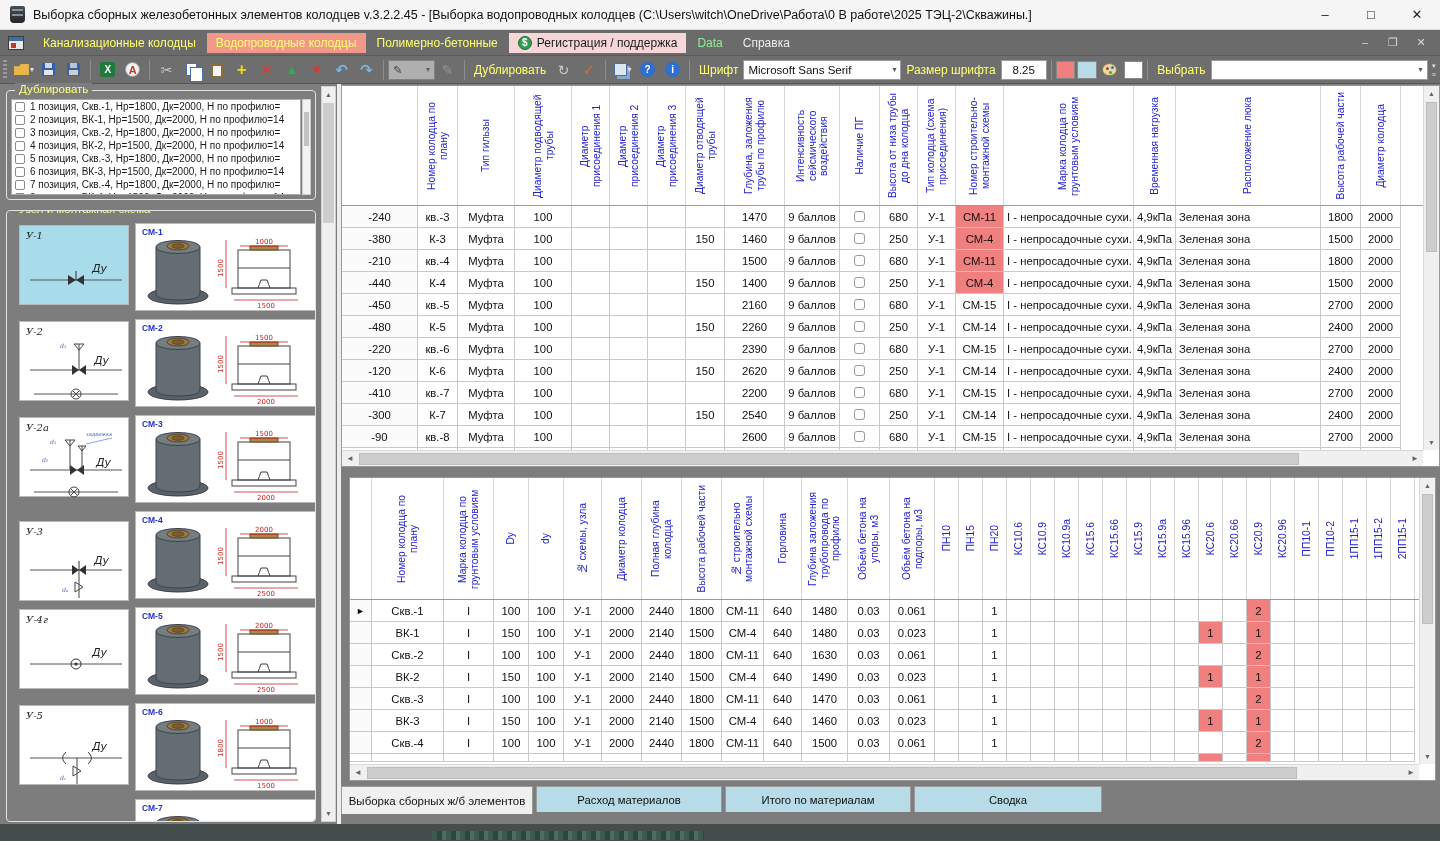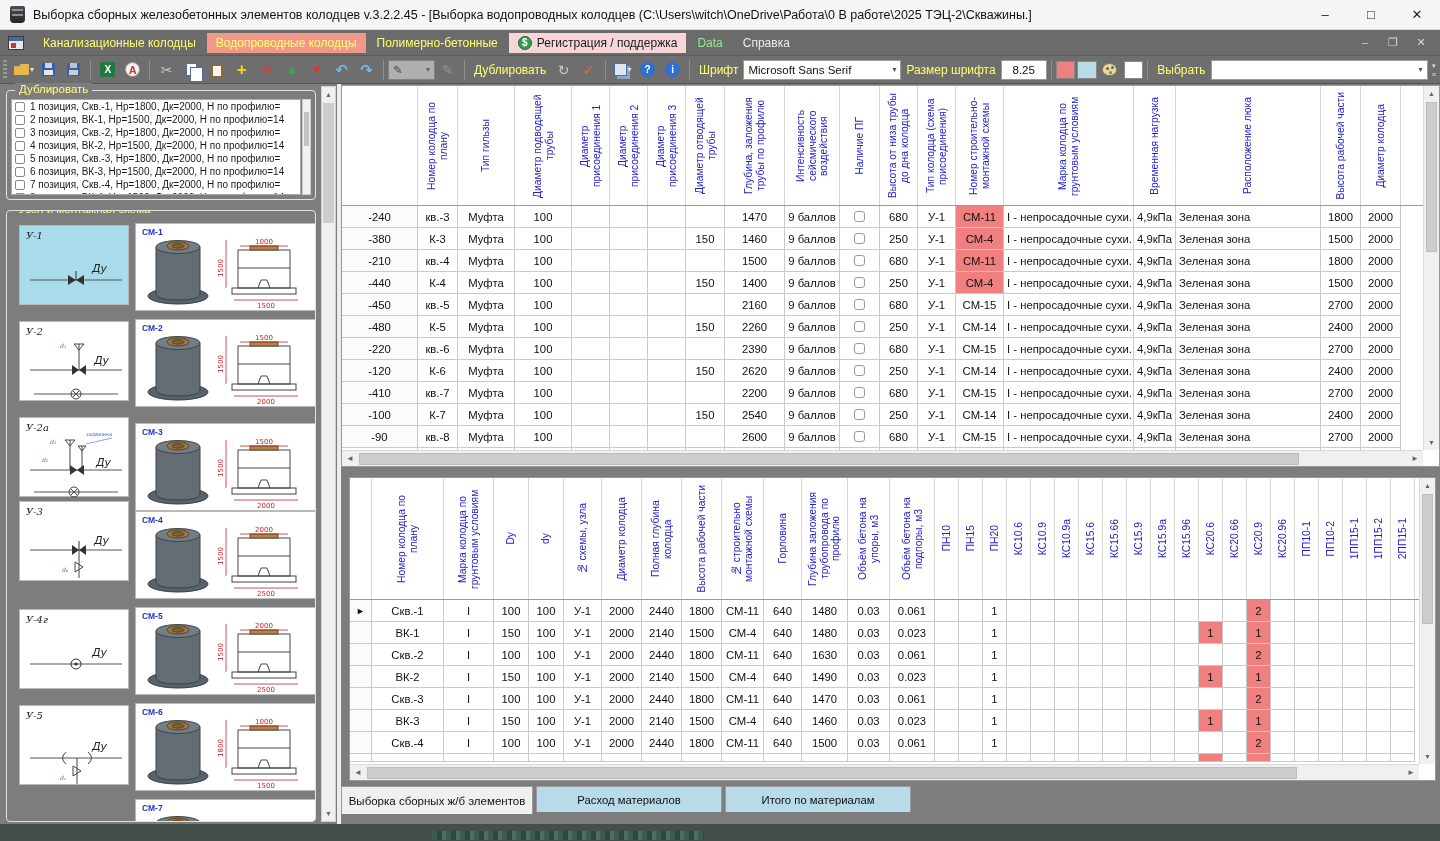--- a/index.html
+++ b/index.html
@@ -345,21 +345,21 @@
             <text x="30" y="18" font-size="6" font-style="italic" fill="#4466cc">d₁</text>
             <text x="22" y="36" font-size="6" font-style="italic" fill="#4466cc">d₂</text>
             <line x1="66" y1="18" x2="92" y2="12" stroke="#4466cc" stroke-width=".6"></line>
             <text x="66" y="10" font-size="5" font-style="italic" fill="#4466cc">задвижка</text>
             <text x="76" y="40" font-size="11" font-style="italic" fill="#222">Ду</text>
             <line x1="14" y1="66" x2="98" y2="66" stroke="#555"></line>
             <circle cx="54" cy="66" r="5" fill="none" stroke="#444"></circle>
             <path d="M51,63 l6,6 M57,63 l-6,6" stroke="#444"></path>
           </svg></div>
       </div>
-      <div class="uz-card" style="top: 290px;">
+      <div class="uz-card" style="top: 310px;">
         <span class="uz-label">У-3</span>
         <div style="position: absolute; left: 0px; top: 8px;"><svg width="110" height="72" viewBox="0 0 110 72">
             <line x1="10" y1="40" x2="102" y2="40" stroke="#555"></line>
             <path d="M52,35 l7,5 l-7,5 z" fill="#333"></path>
             <path d="M66,35 l-7,5 l7,5 z" fill="#333"></path>
             <line x1="59" y1="31" x2="59" y2="40" stroke="#333"></line>
             <text x="74" y="34" font-size="11" font-style="italic" fill="#222">Ду</text>
             <line x1="59" y1="40" x2="59" y2="68" stroke="#444"></line>
             <path d="M55,52 l8,5 l-8,5 z" fill="none" stroke="#444"></path>
             <text x="42" y="62" font-size="6" font-style="italic" fill="#4466cc">dₐ</text>
@@ -431,21 +431,21 @@
             <g stroke="#cc2222" fill="none" stroke-width=".8">
               <line x1="102" y1="16" x2="150" y2="16"></line>
               <line x1="88" y1="10" x2="88" y2="58"></line>
               <line x1="96" y1="70" x2="160" y2="70"></line>
             </g>
             <text x="126" y="14" font-size="7" fill="#cc2222" text-anchor="middle">1500</text>
             <text x="85" y="38" font-size="7" fill="#cc2222" text-anchor="middle" transform="rotate(-90 85 38)">1500</text>
             <text x="128" y="78" font-size="7" fill="#cc2222" text-anchor="middle">2000</text>
           </svg></div>
       </div>
-      <div class="sm-card" style="top: 212px;">
+      <div class="sm-card" style="top: 204px;">
         <span class="sm-label">СМ-3</span>
         <div style="position: absolute; left: 2px; top: 6px;"><svg width="176" height="80" viewBox="0 0 176 80">
             <ellipse cx="40" cy="66" rx="30" ry="8" fill="#596169" stroke="#3c4248"></ellipse>
             <path d="M18,18 q0,-6 22,-6 q22,0 22,6 v46 q0,6 -22,6 q-22,0 -22,-6 z" fill="#646c74" stroke="#3c4248"></path>
             <ellipse cx="40" cy="17" rx="22" ry="6.5" fill="#747c84" stroke="#3c4248"></ellipse>
             <ellipse cx="40" cy="16" rx="11" ry="4" fill="#9a7a44" stroke="#5c4621"></ellipse>
             <ellipse cx="40" cy="16" rx="6" ry="2.2" fill="#7c5f33" stroke="#5c4621"></ellipse>
             <g stroke="#444" fill="none">
               <rect x="100" y="20" width="52" height="38"></rect>
               <line x1="100" y1="38" x2="152" y2="38"></line>
@@ -826,21 +826,21 @@
           <div class="td" style="width: 38px;">680</div>
           <div class="td" style="width: 38px;">У-1</div>
           <div class="td" style="width: 48px;">СМ-15</div>
           <div class="td left" style="width: 130px;">I - непросадочные сухи...</div>
           <div class="td" style="width: 42px;">4,9кПа</div>
           <div class="td left" style="width: 145px;">Зеленая зона</div>
           <div class="td" style="width: 40px;">2700</div>
           <div class="td" style="width: 40px;">2000</div>
         </div>
         <div class="tr">
-          <div class="td rowhdr" style="width: 76px;">-100</div>
+          <div class="td rowhdr" style="width: 76px;">-300</div>
           <div class="td" style="width: 40px;">К-7</div>
           <div class="td" style="width: 57px;">Муфта</div>
           <div class="td" style="width: 57px;">100</div>
           <div class="td" style="width: 38px;"></div>
           <div class="td" style="width: 38px;"></div>
           <div class="td" style="width: 38px;"></div>
           <div class="td" style="width: 39px;">150</div>
           <div class="td" style="width: 60px;">2540</div>
           <div class="td" style="width: 55px;">9 баллов</div>
           <div class="td" style="width: 40px;">
@@ -1325,17 +1325,20 @@
 <div class="tabstrip" id="tabstrip">
     <div class="tab active" style="width: 192px;">
       <span>Выборка сборных ж/б элементов</span>
     </div>
     <div class="tab" style="width: 186px;">
       <span>Расход материалов</span>
     </div>
     <div class="tab" style="width: 186px;">
       <span>Итого по материалам</span>
     </div>
+    <div class="tab" style="width: 188px;">
+      <span>Сводка</span>
+    </div>
   </div>
 
 <div class="bottombar">
   <div class="taskbar-pattern"></div>
 </div>
 
 </body></html>

